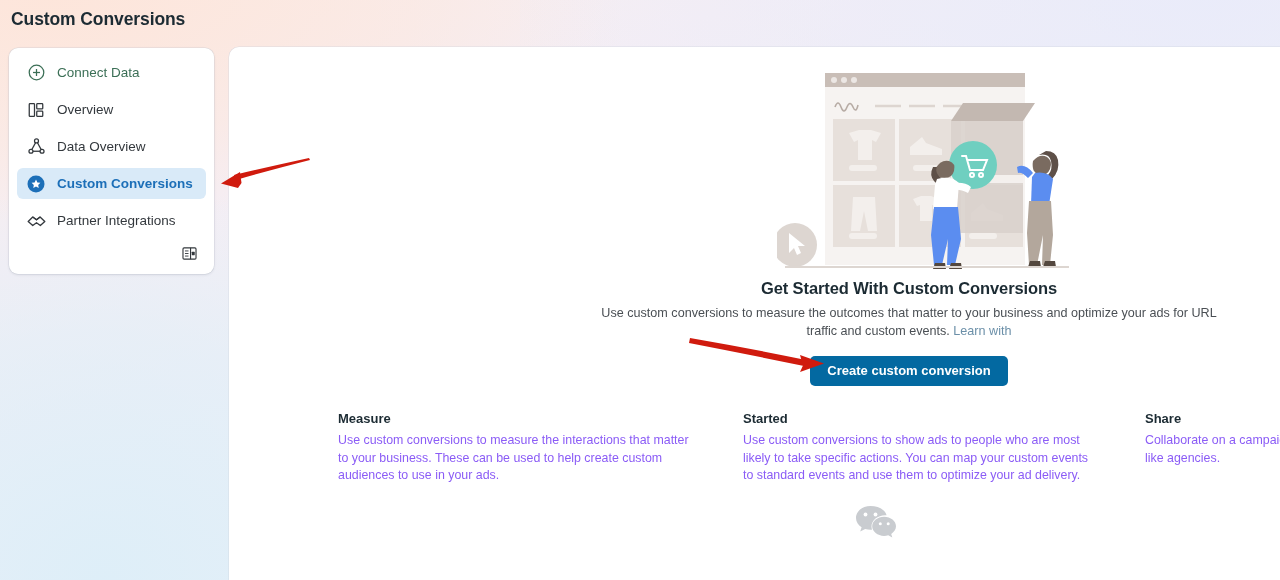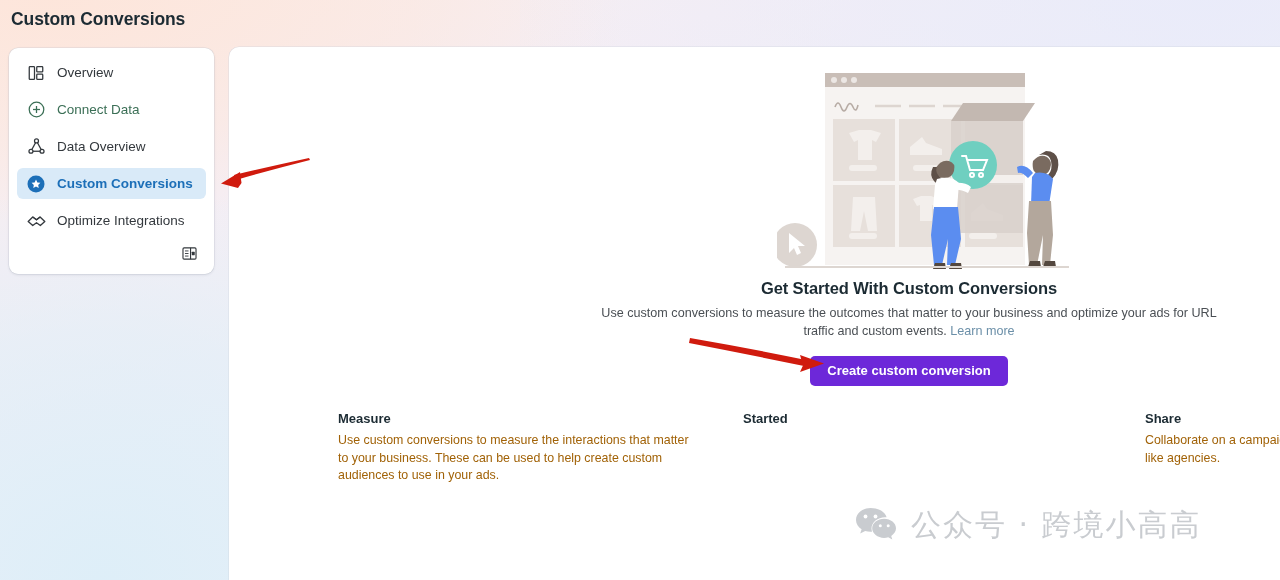--- a/index.html
+++ b/index.html
@@ -158,21 +158,21 @@
   #learn-more {
     color: #6b8fa8;
     cursor: pointer;
   }
   #cta-wrap {
     margin-top: 16px;
     display: flex;
     justify-content: center;
   }
   #cta-button {
-    background: #6d28d9;
+    background: #0369a1;
     color: #ffffff;
     font-size: 13px;
     font-weight: bold;
     border: none;
     border-radius: 5px;
     padding: 0 17px;
     height: 30px;
     line-height: 30px;
     cursor: pointer;
     font-family: "Liberation Sans", sans-serif;
@@ -196,21 +196,21 @@
   .feature-col:nth-child(2) { flex: 0 0 402px; width: 402px; }
   .feature-title {
     font-size: 13px;
     font-weight: bold;
     color: #1c2b33;
     margin-bottom: 6px;
   }
   .feature-body {
     font-size: 12.4px;
     line-height: 17.5px;
-    color: #a16207;
+    color: #8b5cf6;
     width: 355px;
   }
 
   
   #watermark {
     position: absolute;
     left: 855px;
     top: 505px;
     display: flex;
     align-items: center;
@@ -239,40 +239,40 @@
 
 <div id="bg-base"></div>
 <div id="bg-peach"></div>
 <div id="bg-lav"></div>
 <div id="bg-blue"></div>
 
 <div id="page-title">Custom Conversions</div>
 
 <div id="sidebar">
 
+  <div class="nav-item green">
+    <span class="nav-ico">
+      <svg width="19" height="19" viewBox="0 0 24 24" fill="none" stroke="#3b6f56" stroke-width="1.6">
+        <circle cx="12" cy="12" r="9.2"></circle>
+          <line x1="12" y1="7.6" x2="12" y2="16.4"></line>
+          <line x1="7.6" y1="12" x2="16.4" y2="12"></line>
+      </svg>
+    </span>
+    <span class="nav-label">Connect Data</span>
+  </div>
+
   <div class="nav-item">
     <span class="nav-ico">
       <svg width="18" height="18" viewBox="0 0 24 24" fill="none" stroke="#33383d" stroke-width="1.7">
         <rect x="3" y="3.5" width="7" height="17" rx="1"></rect>
         <rect x="13" y="3.5" width="8" height="7" rx="1"></rect>
         <rect x="13" y="13.5" width="8" height="7" rx="1"></rect>
       </svg>
     </span>
     <span class="nav-label">Overview</span>
-  </div>
-
-  <div class="nav-item green">
-    <span class="nav-ico">
-      <svg width="19" height="19" viewBox="0 0 24 24" fill="none" stroke="#3b6f56" stroke-width="1.6">
-        <circle cx="12" cy="12" r="9.2"></circle>
-          <line x1="12" y1="7.6" x2="12" y2="16.4"></line>
-          <line x1="7.6" y1="12" x2="16.4" y2="12"></line>
-      </svg>
-    </span>
-    <span class="nav-label">Connect Data</span>
   </div>
 
   <div class="nav-item">
     <span class="nav-ico">
       <svg width="19" height="19" viewBox="0 0 24 24" fill="none" stroke="#33383d" stroke-width="1.6">
         <circle cx="12" cy="5" r="2.5"></circle>
           <circle cx="5" cy="18" r="2.5"></circle>
           <circle cx="19" cy="18" r="2.5"></circle>
         <line x1="10.8" y1="7.3" x2="6.2" y2="15.7"></line>
         <line x1="13.2" y1="7.3" x2="17.8" y2="15.7"></line>
@@ -292,21 +292,21 @@
     <span class="nav-label">Custom Conversions</span>
   </div>
 
   <div class="nav-item">
     <span class="nav-ico">
       <svg width="21" height="21" viewBox="0 0 24 24" fill="none" stroke="#33383d" stroke-width="1.5" stroke-linejoin="round">
         <path d="M2.5 13.2l5.2-5.2 4.3 3.1 4.1-3.1 5.4 5.2-5.1 4.6-4.4-3.2-4.3 3.2z"></path>
         <path d="M7.7 8l4.3 3.1 4.1-3.1"></path>
       </svg>
     </span>
-    <span class="nav-label">Optimize Integrations</span>
+    <span class="nav-label">Partner Integrations</span>
   </div>
 
   <div id="collapse-row">
     <div id="collapse-btn">
       <svg width="17" height="17" viewBox="0 0 24 24" fill="none" stroke="#33383d" stroke-width="1.6">
         <rect x="2.8" y="4" width="18.4" height="16" rx="1.6"></rect>
         <line x1="13.5" y1="4" x2="13.5" y2="20"></line>
         <rect x="15.2" y="9.6" width="4.2" height="4.8" rx="0.6" fill="#33383d" stroke="none"></rect>
         <line x1="5.6" y1="8.4" x2="10.6" y2="8.4" stroke-width="1.3"></line>
         <line x1="5.6" y1="12" x2="10.6" y2="12" stroke-width="1.3"></line>
@@ -383,53 +383,53 @@
 
       <circle cx="18" cy="178" r="22" fill="#ddd6d1"></circle>
       <path d="M12 166 l0 20 5-5 3 7 4-2 -3-7 7 0z" fill="#ffffff"></path>
 
       <line x1="8" y1="200" x2="292" y2="200" stroke="#ddd6d1" stroke-width="2"></line>
     </svg>
   </div>
 
   <div id="hero">
     <div id="hero-title">Get Started With Custom Conversions</div>
-    <div id="hero-sub"><span>Use custom conversions to measure the outcomes that matter to your business and optimize your ads for URL traffic and custom events.</span> <span id="learn-more">Learn more</span></div>
+    <div id="hero-sub"><span>Use custom conversions to measure the outcomes that matter to your business and optimize your ads for URL traffic and custom events.</span> <span id="learn-more">Learn with</span></div>
     <div id="cta-wrap">
       <button id="cta-button">Create custom conversion</button>
     </div>
   </div>
 
   <div id="features">
     <div class="feature-col">
       <div class="feature-title">Measure</div>
       <div class="feature-body">Use custom conversions to measure the interactions that matter to your business. These can be used to help create custom audiences to use in your ads.</div>
     </div>
     <div class="feature-col">
       <div class="feature-title">Started</div>
+      <div class="feature-body">Use custom conversions to show ads to people who are most likely to take specific actions. You can map your custom events to standard events and use them to optimize your ad delivery.</div>
     </div>
     <div class="feature-col">
       <div class="feature-title">Share</div>
       <div class="feature-body">Collaborate on a campaign with other ad or business accounts, like agencies.</div>
     </div>
   </div>
 </div>
 
 <div id="watermark">
   <span>
     <svg width="42" height="34" viewBox="0 0 42 34">
       <path d="M15.5 1C7.5 1 1 6.3 1 12.9c0 3.8 2.2 7.1 5.6 9.3l-1.4 4.3 5-2.6c1.7.5 3.5.8 5.3.8.5 0 1 0 1.5-.07-.3-1-.5-2-.5-3.1 0-6.3 6.1-11.4 13.6-11.4.5 0 1 0 1.5.07C30.2 4.8 23.6 1 15.5 1z" fill="#c9ccd0"></path>
       <circle cx="10.5" cy="9.5" r="1.9" fill="#ffffff"></circle>
       <circle cx="20.5" cy="9.5" r="1.9" fill="#ffffff"></circle>
       <path d="M41 21.3c0-5.3-5.3-9.6-11.9-9.6s-11.9 4.3-11.9 9.6 5.3 9.6 11.9 9.6c1.4 0 2.8-.2 4.1-.6l4.1 2.2-1.1-3.6c2.9-1.8 4.8-4.6 4.8-7.6z" fill="#c9ccd0"></path>
       <circle cx="25.3" cy="18.8" r="1.5" fill="#ffffff"></circle>
       <circle cx="33.2" cy="18.8" r="1.5" fill="#ffffff"></circle>
     </svg>
   </span>
-  <span id="watermark-text">公众号 · 跨境小高高</span>
 </div>
 
 <svg id="arrow-sidebar" class="arrow-svg" width="100" height="38" viewBox="0 0 100 38">
   <path d="M96 2 Q60 11 22 22 L20 17 Q58 8 95 0 Z" fill="#d01b0e"></path>
   <path d="M7 25.5 L26 14 L27.5 25 L24 30 Z" fill="#d01b0e"></path>
 </svg>
 
 <svg id="arrow-cta" class="arrow-svg" width="145" height="40" viewBox="0 0 145 40">
   <path d="M2 4 Q60 14 118 26 L116 32 Q58 20 1 9 Z" fill="#d01b0e"></path>
   <path d="M136 29.5 L112 21 L115 31.5 L112 38 Z" fill="#d01b0e"></path>

